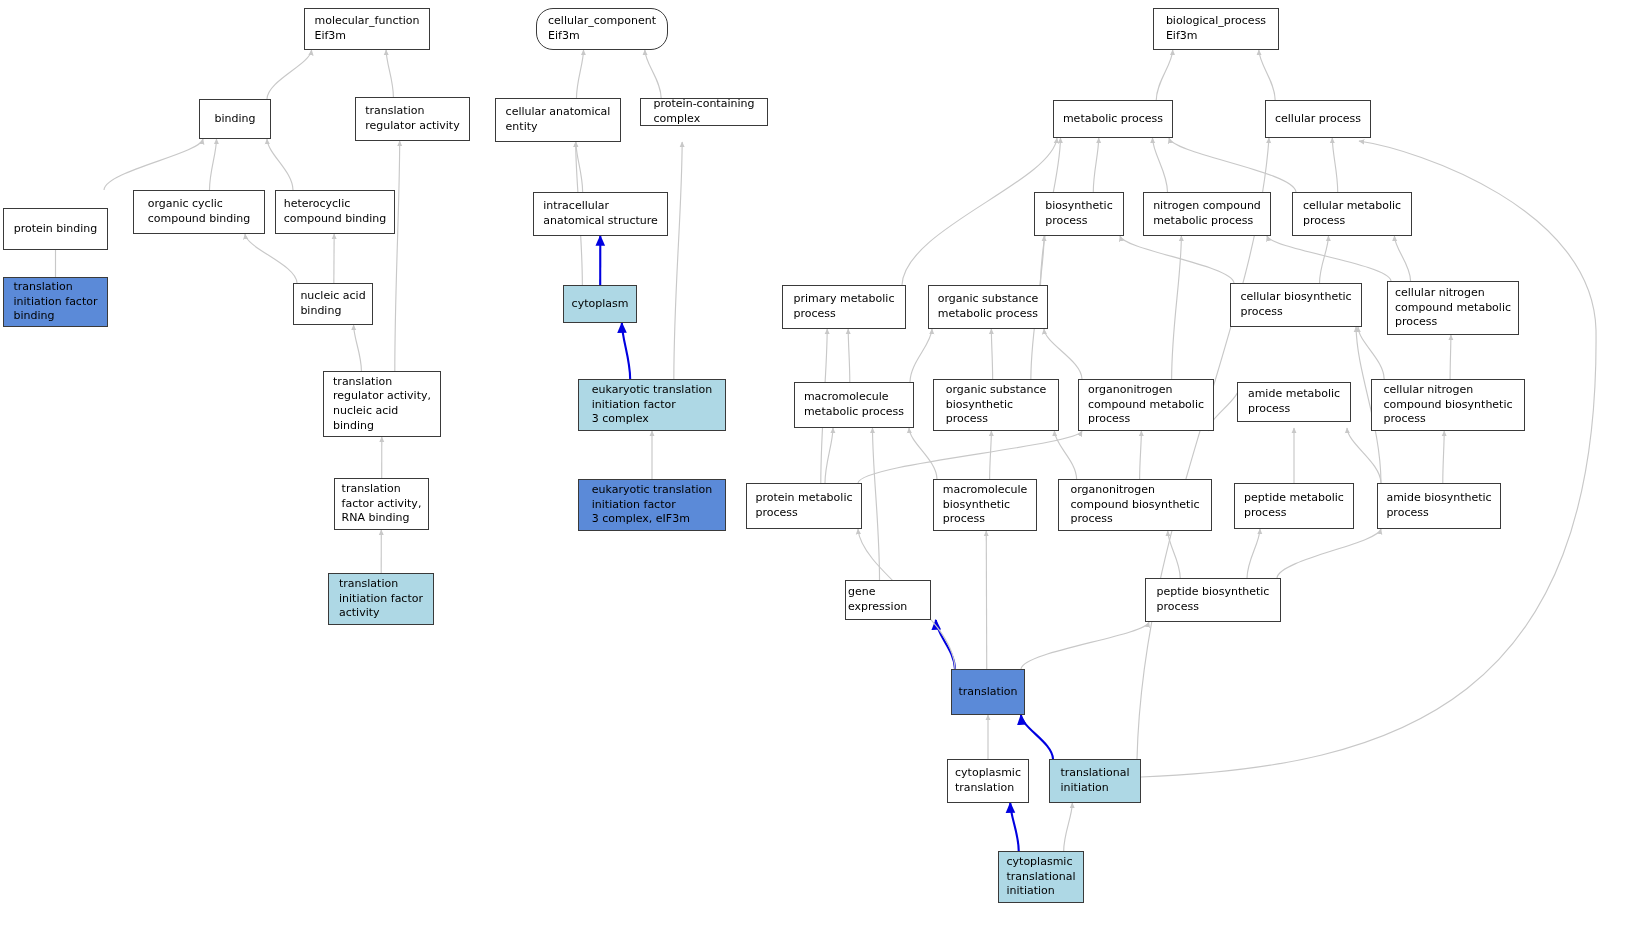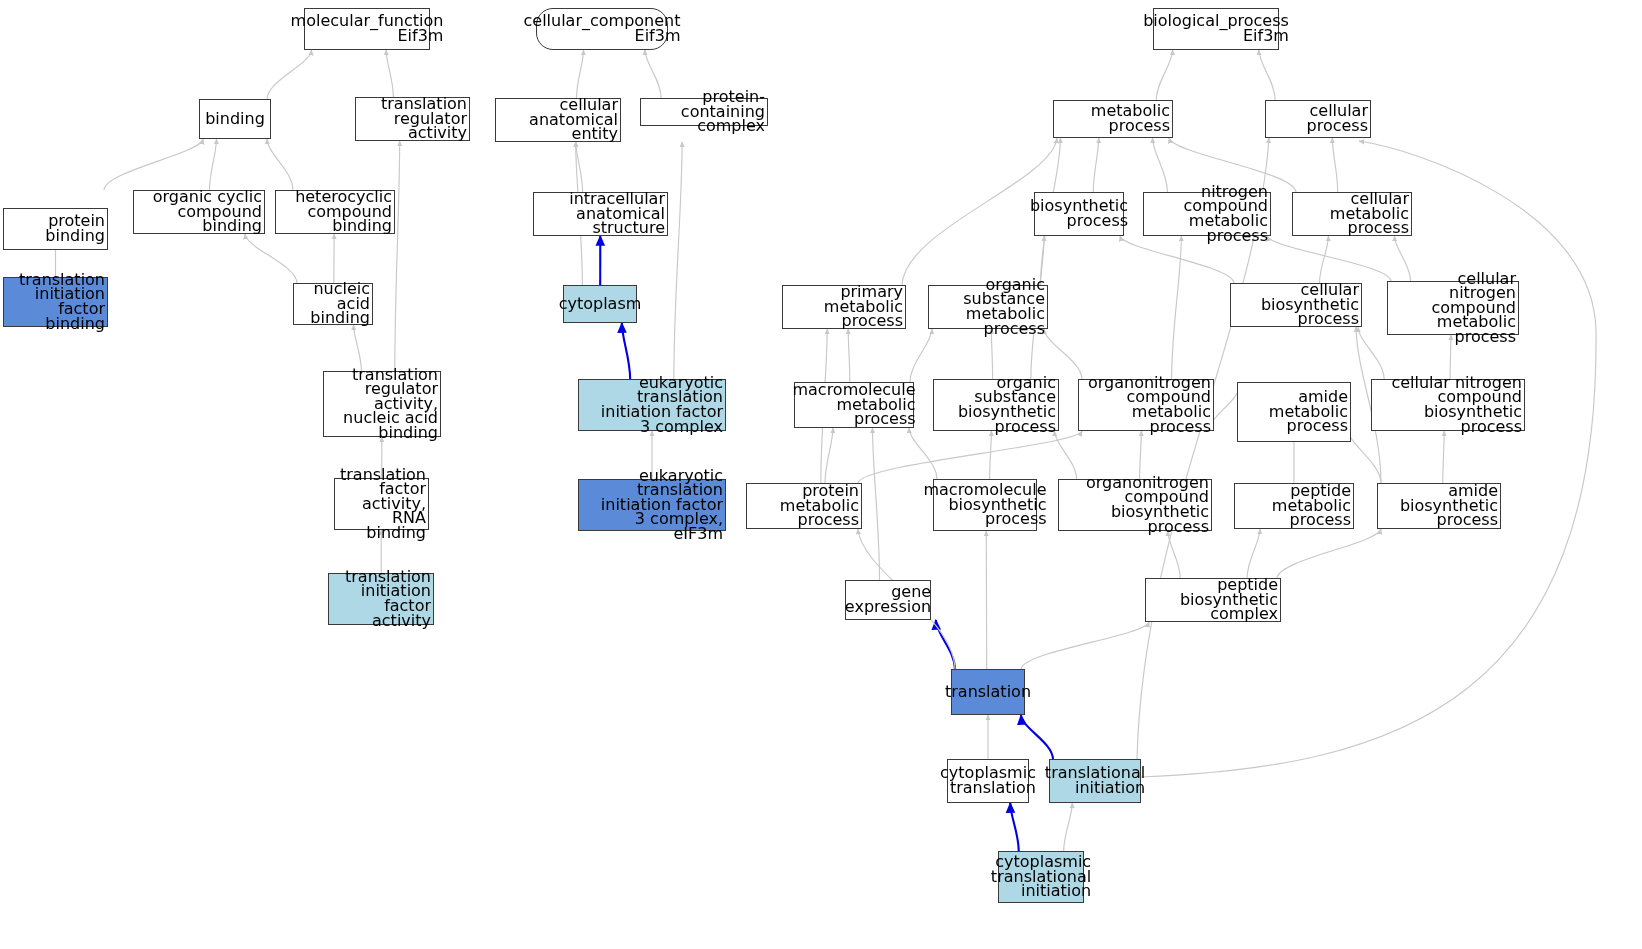--- a/index.html
+++ b/index.html
@@ -12,22 +12,22 @@
   }
   #edges{position:absolute;left:0;top:0;width:1642px;height:949px;}
   .node{
     position:absolute;
     box-sizing:border-box;
     border:1.3px solid #3a3a3a;
     background:#ffffff;
     display:flex;
     align-items:center;
     justify-content:center;
-    text-align:right;
-    font-size:16px;
+    text-align:left;
+    font-size:11px;
     line-height:14.6px;
     color:#000000;
     white-space:pre-line;
     z-index:5;
     padding:0 2px;
   }
   .node.dark{background:#5b8ad8;}
   .node.light{background:#aed8e5;}
 </style>
 </head>
@@ -170,40 +170,40 @@
 compound metabolic
 process</div>
     <div class="node" style="left: 794px; top: 382px; width: 120px; height: 46px;">macromolecule
 metabolic process</div>
     <div class="node" style="left: 933px; top: 379px; width: 126px; height: 52px;">organic substance
 biosynthetic
 process</div>
     <div class="node" style="left: 1078px; top: 379px; width: 136px; height: 52px;">organonitrogen
 compound metabolic
 process</div>
-    <div class="node" style="left: 1237px; top: 382px; width: 114px; height: 60px;">amide metabolic
+    <div class="node" style="left: 1237px; top: 382px; width: 114px; height: 40px;">amide metabolic
 process</div>
     <div class="node" style="left: 1371px; top: 379px; width: 154px; height: 52px;">cellular nitrogen
 compound biosynthetic
 process</div>
     <div class="node" style="left: 746px; top: 483px; width: 116px; height: 46px;">protein metabolic
 process</div>
     <div class="node" style="left: 933px; top: 479px; width: 104px; height: 52px;">macromolecule
 biosynthetic
 process</div>
     <div class="node" style="left: 1058px; top: 479px; width: 154px; height: 52px;">organonitrogen
 compound biosynthetic
 process</div>
     <div class="node" style="left: 1234px; top: 483px; width: 120px; height: 46px;">peptide metabolic
 process</div>
     <div class="node" style="left: 1377px; top: 483px; width: 124px; height: 46px;">amide biosynthetic
 process</div>
     <div class="node" style="left: 845px; top: 580px; width: 86px; height: 40px;">gene expression</div>
     <div class="node" style="left: 1145px; top: 578px; width: 136px; height: 44px;">peptide biosynthetic
-complex</div>
+process</div>
     <div class="node dark" style="left: 951px; top: 669px; width: 74px; height: 46px;">translation</div>
     <div class="node" style="left: 947px; top: 759px; width: 82px; height: 44px;">cytoplasmic
 translation</div>
     <div class="node light" style="left: 1049px; top: 759px; width: 92px; height: 44px;">translational
 initiation</div>
     <div class="node light" style="left: 998px; top: 851px; width: 86px; height: 52px;">cytoplasmic
 translational
 initiation</div>
   </div>
 

